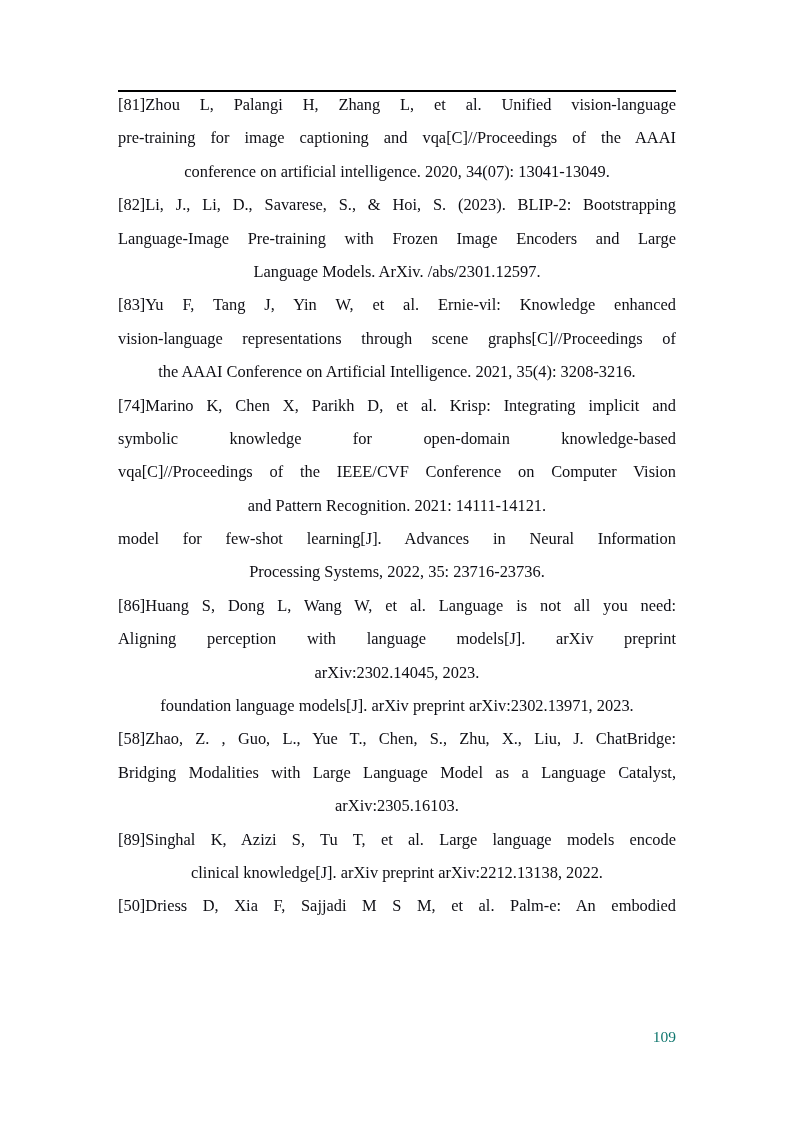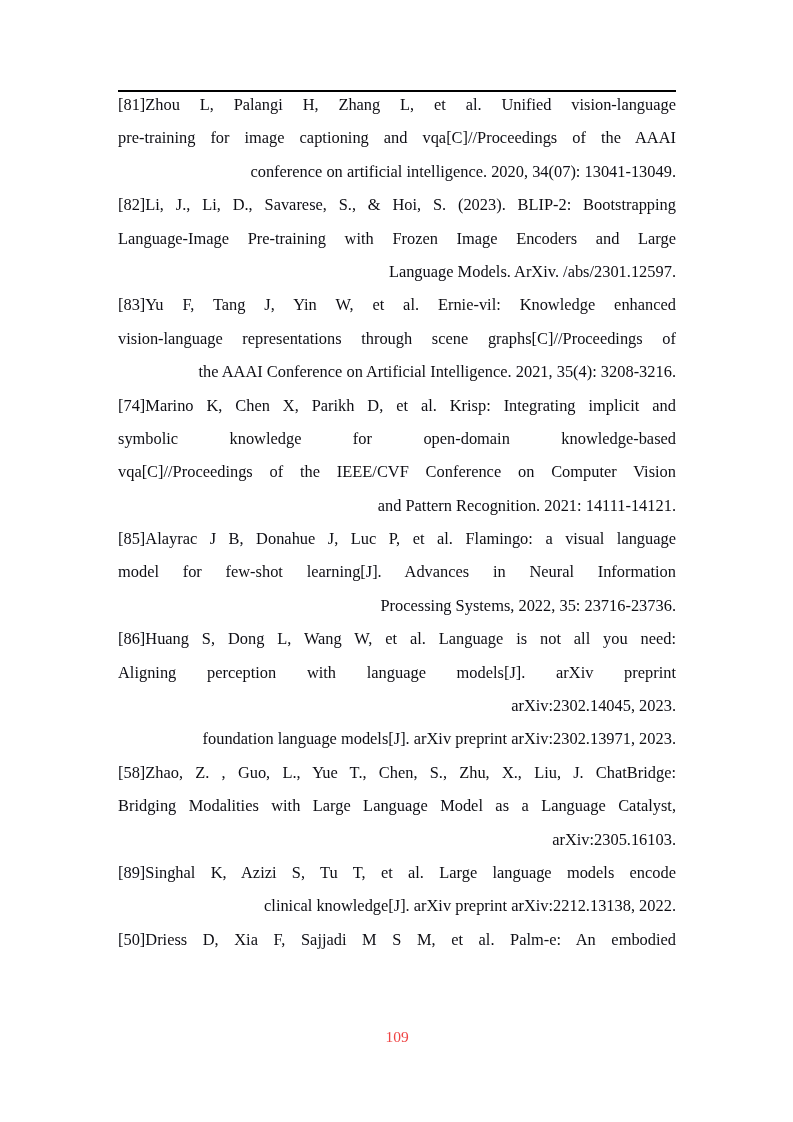--- a/index.html
+++ b/index.html
@@ -45,30 +45,30 @@
     text-align-last: justify;
   }
   
   .ln.just::after {
     content: "";
     display: inline-block;
     width: 100%;
     height: 0;
   }
   .ln.endline {
-    text-align: right;
+    text-align: center;
   }
   .footer {
     position: absolute;
     left: 118px;
     top: 1028px;
     width: 558px;
-    text-align: center;
+    text-align: right;
     font-size: 15.5px;
-    color: #ef4444;
+    color: #0f766e;
   }
 </style>
 </head>
 <body>
 
 <div class="header-rule"></div>
 
 <div class="content">
     <div class="ref">
       <div class="ln just">[81]Zhou L, Palangi H, Zhang L, et al. Unified vision-language</div>
@@ -85,21 +85,20 @@
       <div class="ln just">vision-language representations through scene graphs[C]//Proceedings of</div>
       <div class="ln endline">the AAAI Conference on Artificial Intelligence. 2021, 35(4): 3208-3216.</div>
     </div>
     <div class="ref">
       <div class="ln just">[74]Marino K, Chen X, Parikh D, et al. Krisp: Integrating implicit and</div>
       <div class="ln just">symbolic knowledge for open-domain knowledge-based</div>
       <div class="ln just">vqa[C]//Proceedings of the IEEE/CVF Conference on Computer Vision</div>
       <div class="ln endline">and Pattern Recognition. 2021: 14111-14121.</div>
     </div>
     <div class="ref">
-      <div class="ln just">[85]Alayrac J B, Donahue J, Luc P, et al. Flamingo: a visual language</div>
       <div class="ln just">model for few-shot learning[J]. Advances in Neural Information</div>
       <div class="ln endline">Processing Systems, 2022, 35: 23716-23736.</div>
     </div>
     <div class="ref">
       <div class="ln just">[86]Huang S, Dong L, Wang W, et al. Language is not all you need:</div>
       <div class="ln just">Aligning perception with language models[J]. arXiv preprint</div>
       <div class="ln endline">arXiv:2302.14045, 2023.</div>
     </div>
     <div class="ref">
       <div class="ln endline">foundation language models[J]. arXiv preprint arXiv:2302.13971, 2023.</div>

